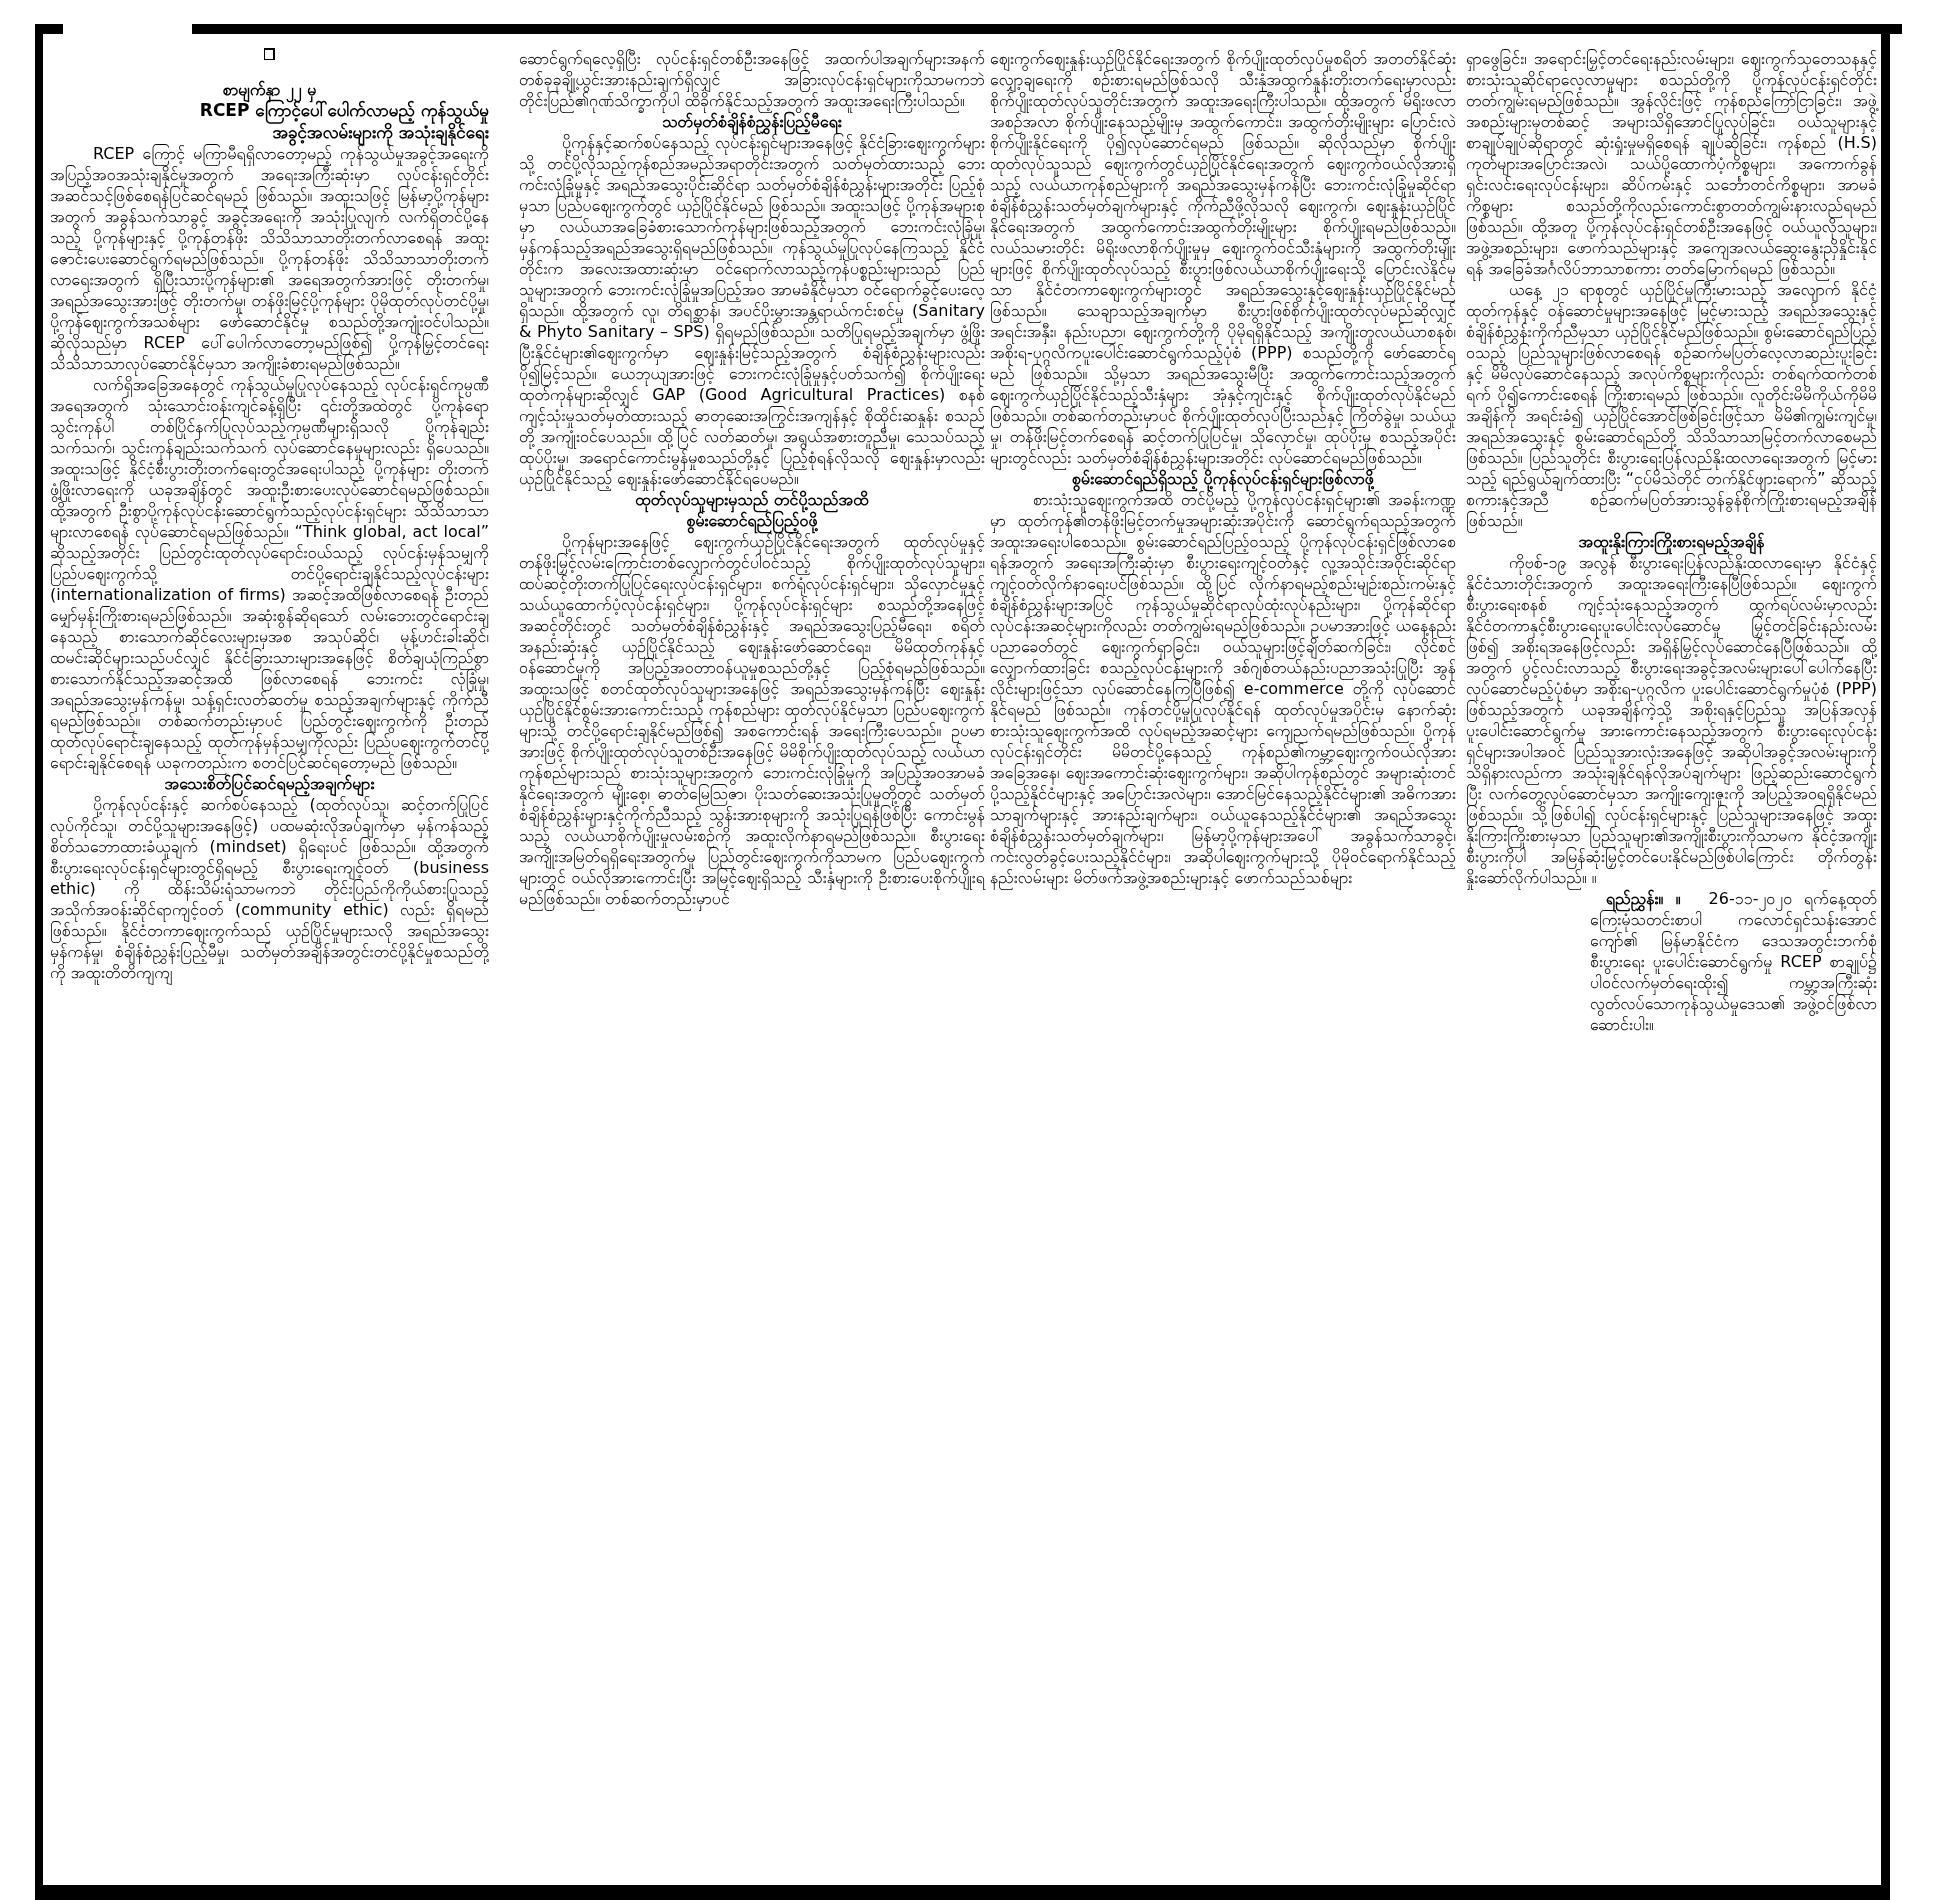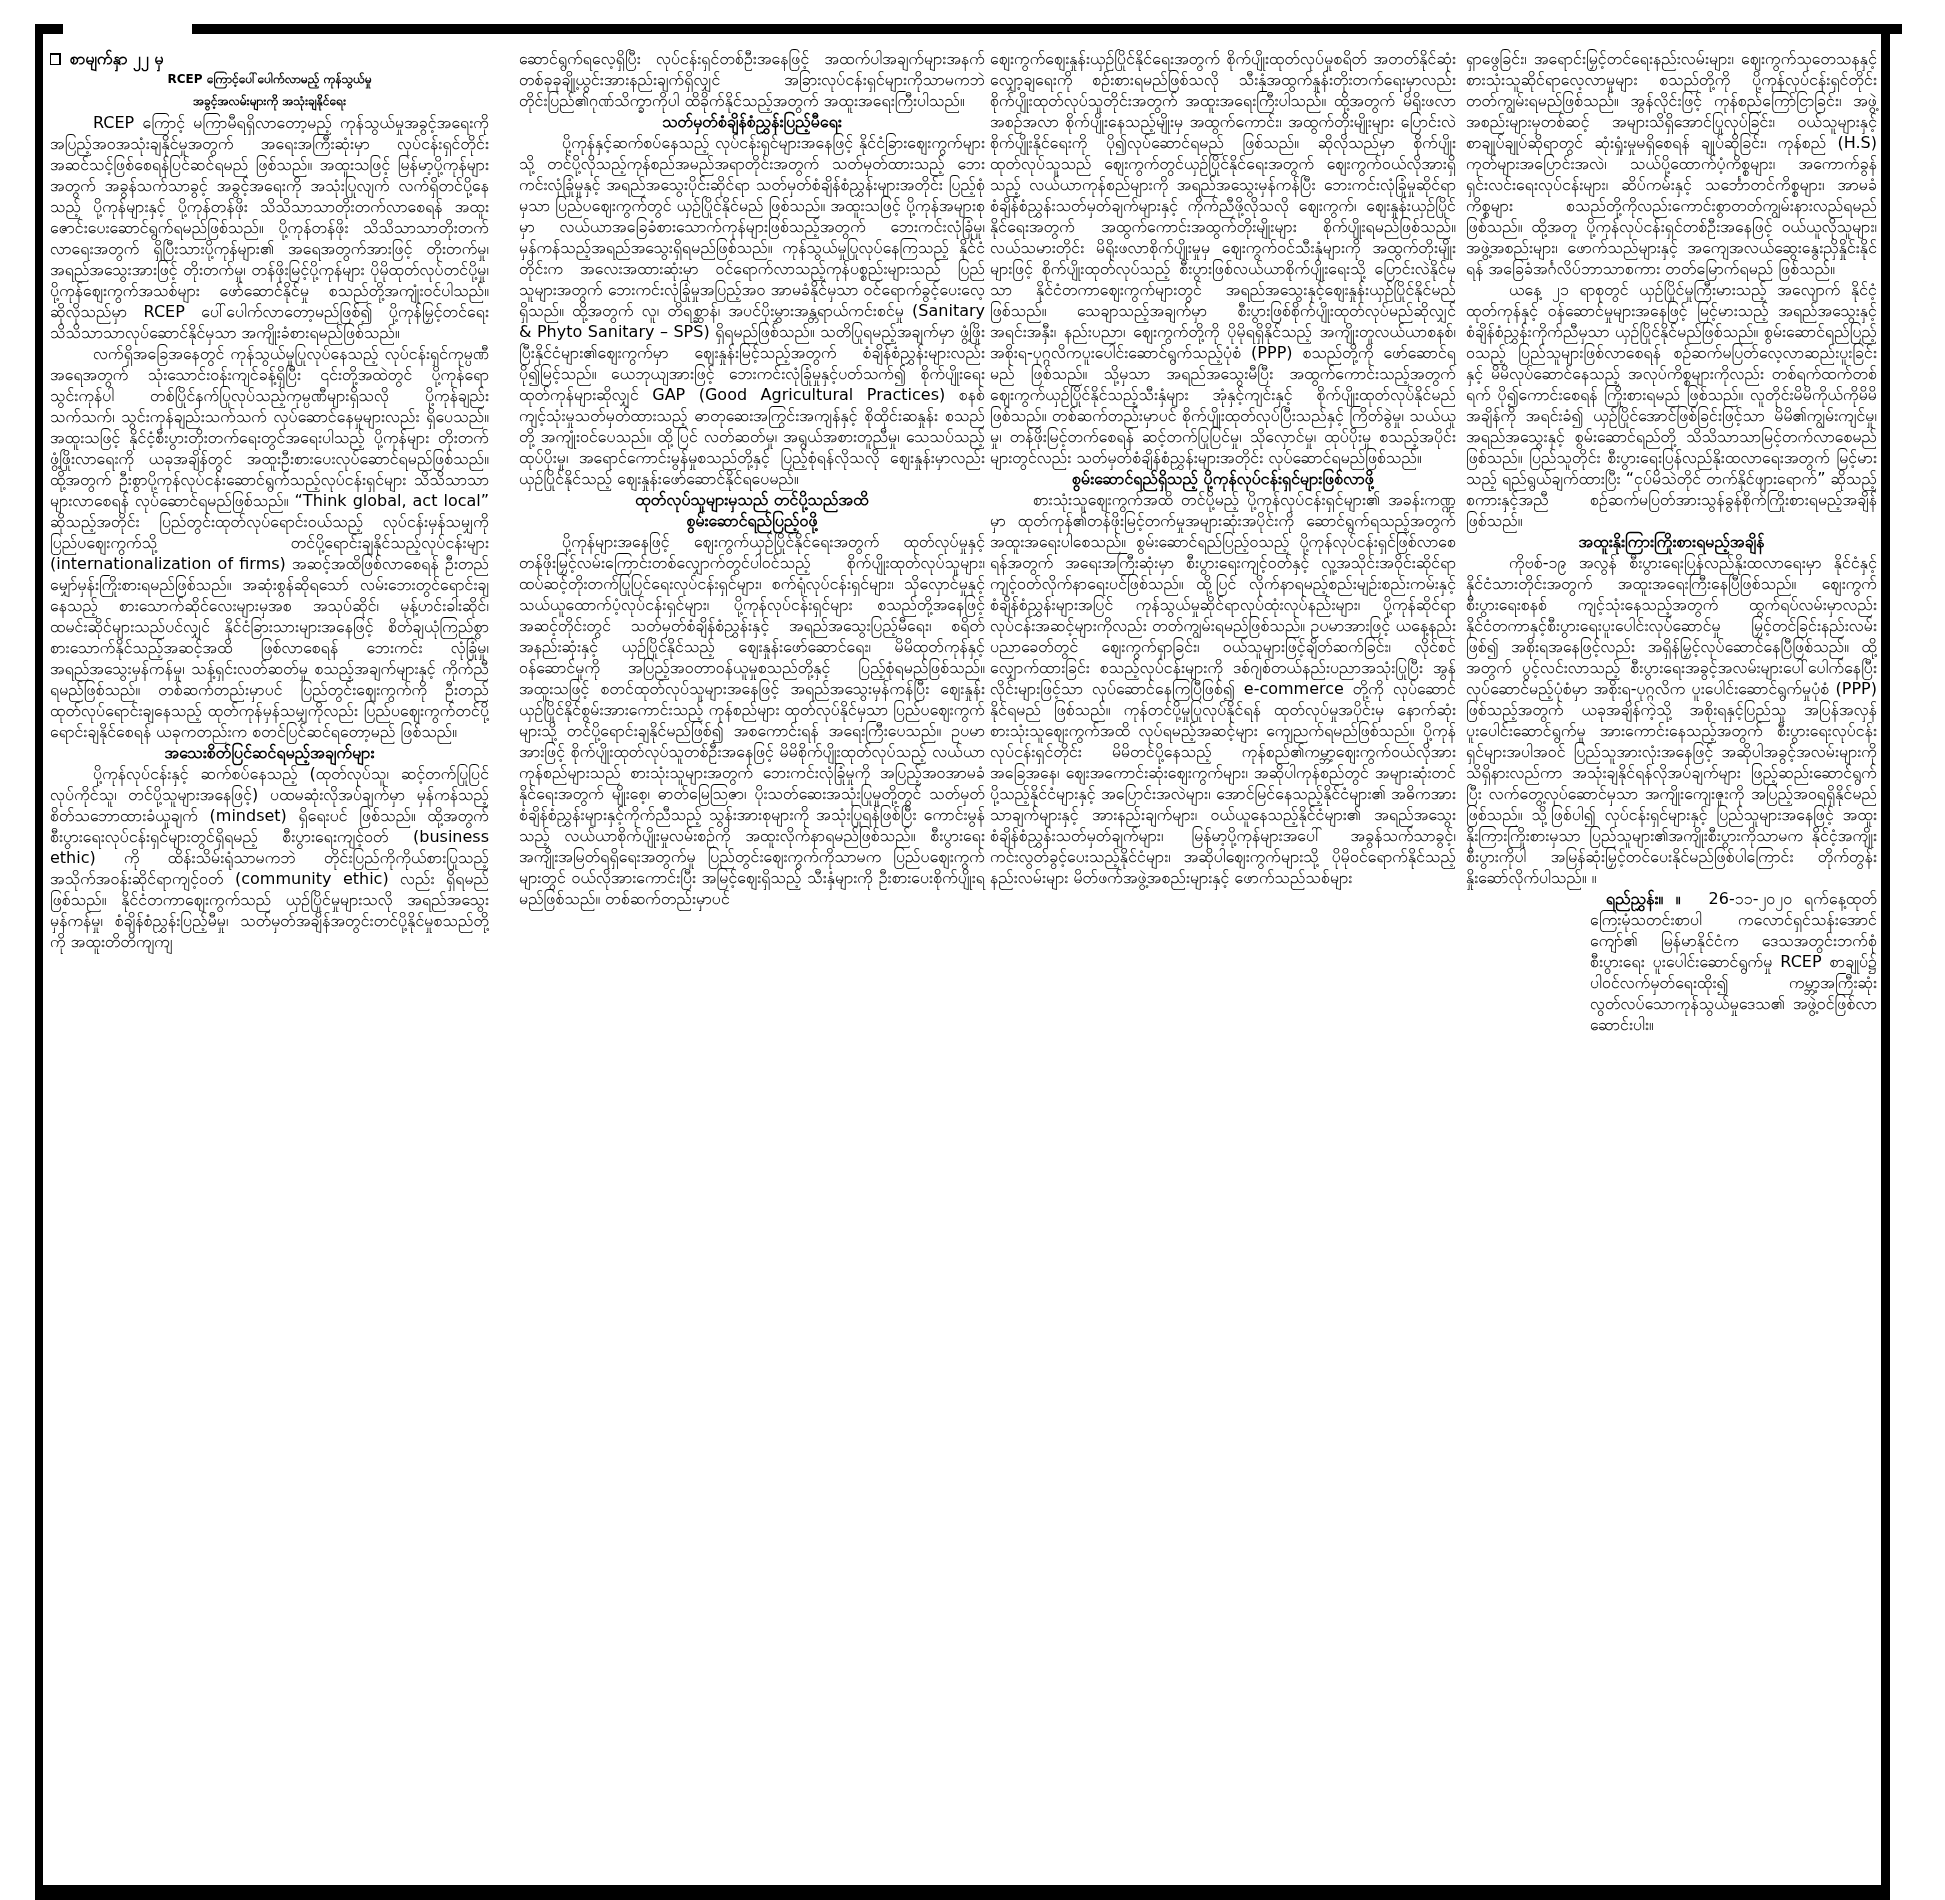--- a/index.html
+++ b/index.html
@@ -12,22 +12,22 @@
   .frame-bottom { position:absolute; left:35px; top:1885px; width:1854px; height:15.7px; background:#000; }
   .col { position:absolute; top:48px; font-size:16px; line-height:21px;
          text-align:justify; text-justify:inter-word; }
   .col1 { left:50px;  width:439px; }
   .col2 { left:513px; width:466px;margin-left:6px; }
   .col3 { left:990px; width:466px; }
   .col4 { left:1466px; width:411px; }
   .col p { margin:0; text-indent:0; }
   .col p.indent { text-indent:43px; }
   .heading { margin:0; text-align:center; font-weight:bold; font-size:16px; line-height:21px; }
-  .title { margin:0; text-align:center; font-weight:bold; font-size:12px; line-height:21.6px; }
-  .continued { margin:0; display:flex; align-items:center; gap:9px; font-weight:bold; }
+  .title { margin:0; text-align:right; font-weight:bold; font-size:17px; line-height:21.6px; }
+  .continued { margin:0; display:flex; align-items:center; gap:19px; font-weight:bold;flex-direction:column; }
   .box-icon { display:inline-block; width:10.8px; height:12px; border:1.6px solid #000;
               border-top-width:2.2px; border-right-width:2.7px; box-sizing:border-box; }
   .credit { margin:0; padding-left:124px; text-align:justify; }
   .credit-head { margin:16px; font-weight:bold; }
 </style>
 </head>
 <body>
 
 <div class="frame-top-left"></div>
 <div class="frame-top"></div>

